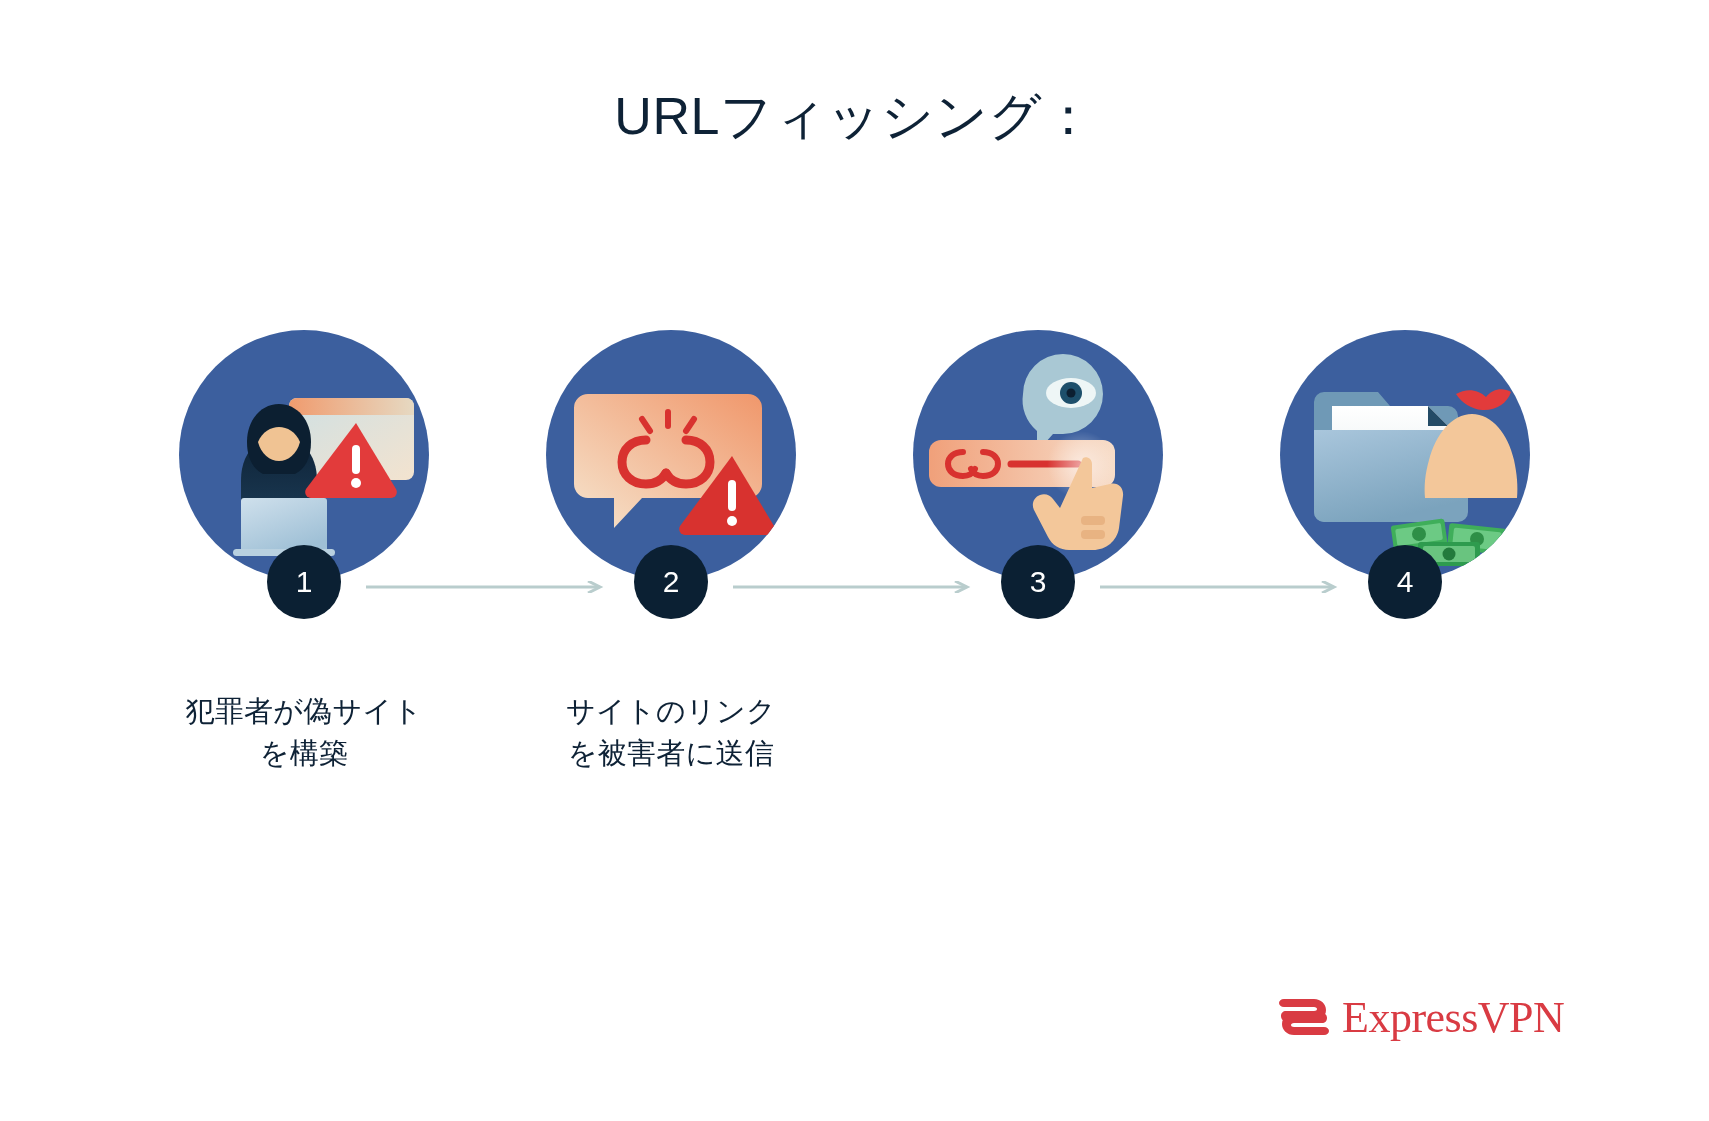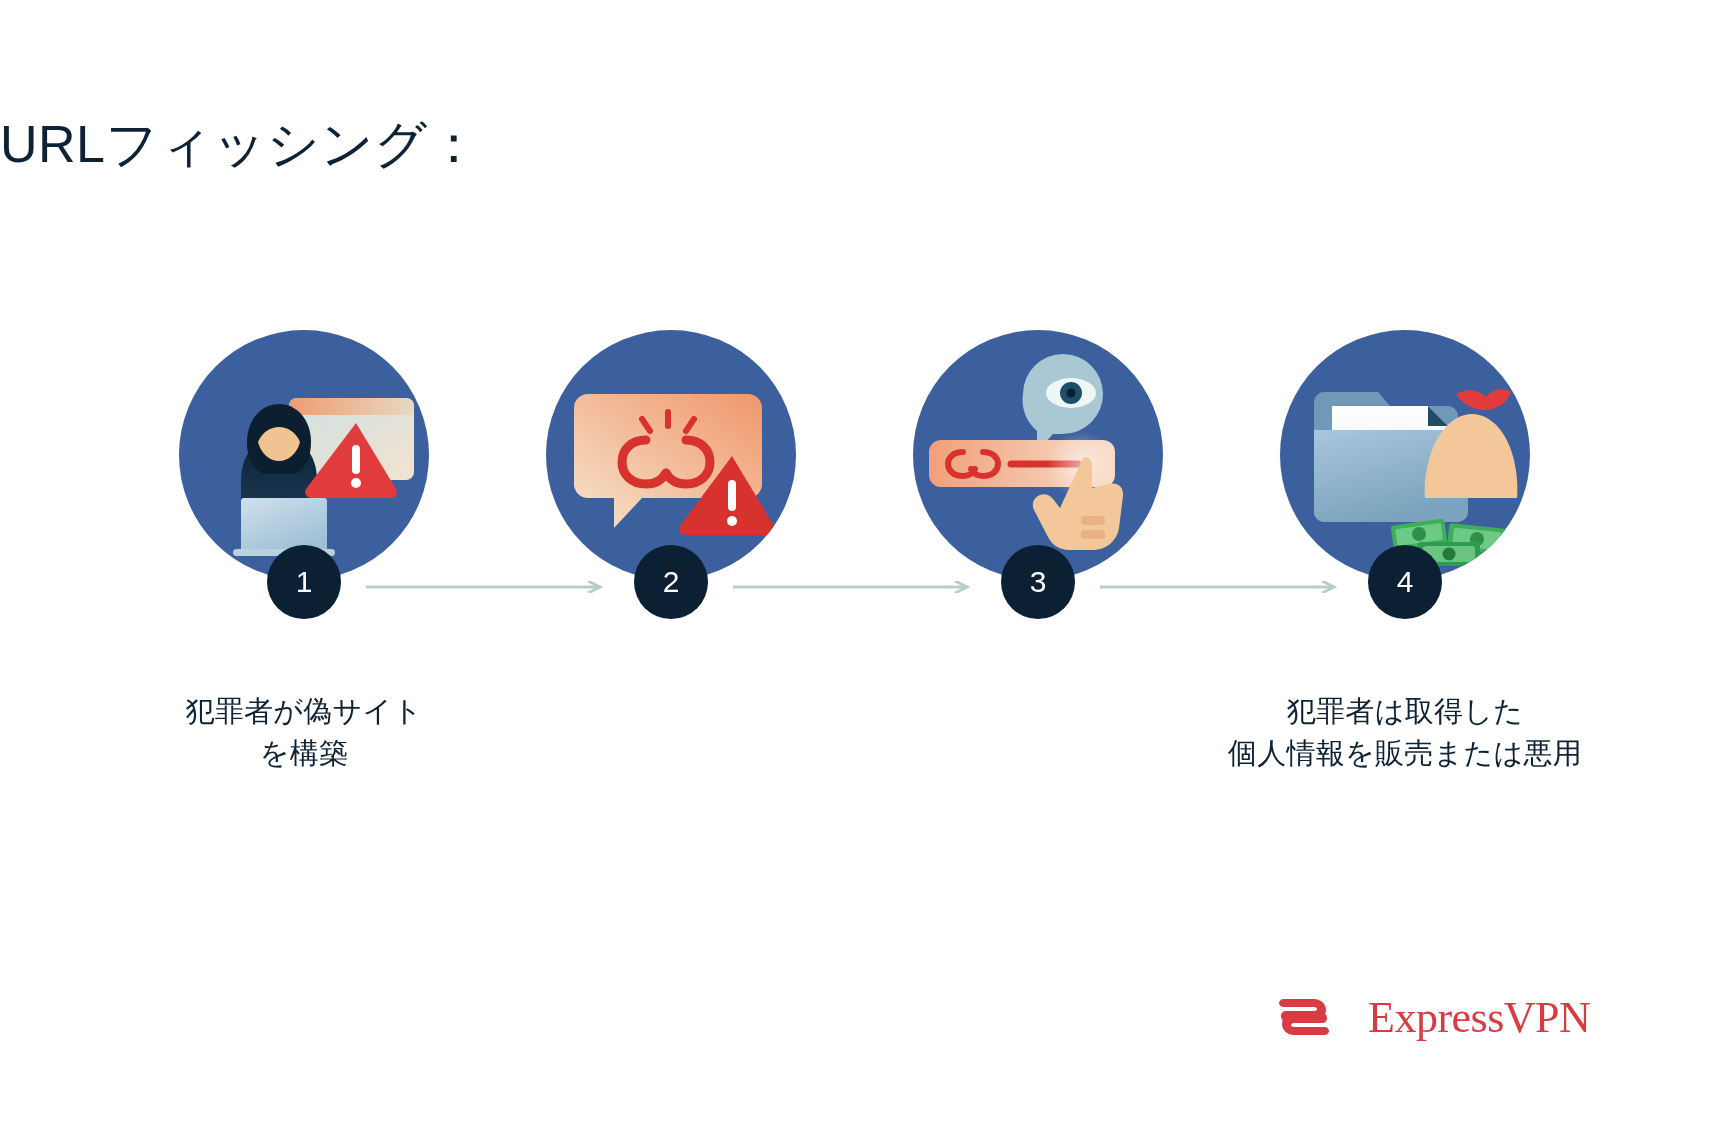--- a/index.html
+++ b/index.html
@@ -13,21 +13,21 @@
     overflow: hidden;
     position: relative;
   }
 
   
   .title-block {
     position: absolute;
     top: 80px;
     left: 0;
     width: 100%;
-    margin-top: 28px;
+    text-align: center;
   }
   .title-line {
     font-size: 52px;
     font-weight: 400;
     line-height: 1.42;
     letter-spacing: 0.5px;
     color: #0e2236;
   }
 
   
@@ -98,21 +98,21 @@
     letter-spacing: 0.3px;
   }
 
   
   .logo {
     position: absolute;
     left: 1272px;
     top: 985px;
     display: flex;
     align-items: center;
-    gap: 32px;
+    gap: 6px;
   }
   .logo-mark { width: 64px; height: 64px; }
   .logo-text {
     font-family: "Liberation Serif", "DejaVu Serif", serif;
     font-size: 44px;
     color: #d93b43;
     letter-spacing: -0.5px;
   }
 </style>
 </head>
@@ -195,20 +195,22 @@
         <path d="M186 126l42 70a6 6 0 0 1-5 9h-84a6 6 0 0 1-5-9z" fill="#d8322f"></path>
         <rect x="182" y="150" width="8" height="31" rx="4" fill="#ffffff"></rect>
         <circle cx="186" cy="191" r="5" fill="#ffffff"></circle>
       </svg>
     </div>
     <div class="badge">2</div>
     <svg class="connector" viewBox="0 0 244 12">
       <line x1="0" y1="6" x2="232" y2="6" stroke="#b9cdcd" stroke-width="3"></line>
       <polyline points="222,0 234,6 222,12" fill="none" stroke="#b9cdcd" stroke-width="3"></polyline>
     </svg>
+    <div class="caption">サイトのリンク
+を被害者に送信</div>
   </div>
 
   <div class="step">
     <div class="circle">
       <svg viewBox="0 0 250 250" width="250" height="250">
         <defs>
           <linearGradient id="s3bar" x1="0" y1="0" x2="1" y2="0">
             <stop offset="0%" stop-color="#f0a07a"></stop>
             <stop offset="100%" stop-color="#f7ddc9"></stop>
           </linearGradient>
@@ -281,22 +283,20 @@
           <rect x="168" y="196" width="58" height="26" rx="3" fill="#3fae5a" transform="rotate(6 197 209)"></rect>
           <rect x="173" y="200" width="48" height="18" rx="2" fill="#6cca84" transform="rotate(6 197 209)"></rect>
           <circle cx="197" cy="209" r="7" fill="#2e8f47"></circle>
           <rect x="138" y="212" width="62" height="24" rx="3" fill="#2e9b4e"></rect>
           <rect x="143" y="216" width="52" height="16" rx="2" fill="#69c47f"></rect>
           <circle cx="169" cy="224" r="6.5" fill="#237a3c"></circle>
         </g>
       </svg>
     </div>
     <div class="badge">4</div>
-    <div class="caption">犯罪者は取得した
-個人情報を販売または悪用</div>
   </div>
 
 </div>
 
 <div class="logo">
   <svg class="logo-mark" viewBox="0 0 64 64">
     <path d="M12 14h30c7 0 12 5 12 11 0 7-6 11-13 11H14c-3 0-5-2-5-5s2-5 5-5h28c2 0 3-1 3-2s-1-2-3-2H12c-3 0-5-2-5-4s2-4 5-4z" fill="#d93b43"></path>
     <path d="M52 50H22c-7 0-12-5-12-11 0-7 6-11 13-11h27c3 0 5 2 5 5s-2 5-5 5H22c-2 0-3 1-3 2s1 2 3 2h30c3 0 5 2 5 4s-2 4-5 4z" fill="#d93b43"></path>
   </svg>
   <div class="logo-text">ExpressVPN</div>

